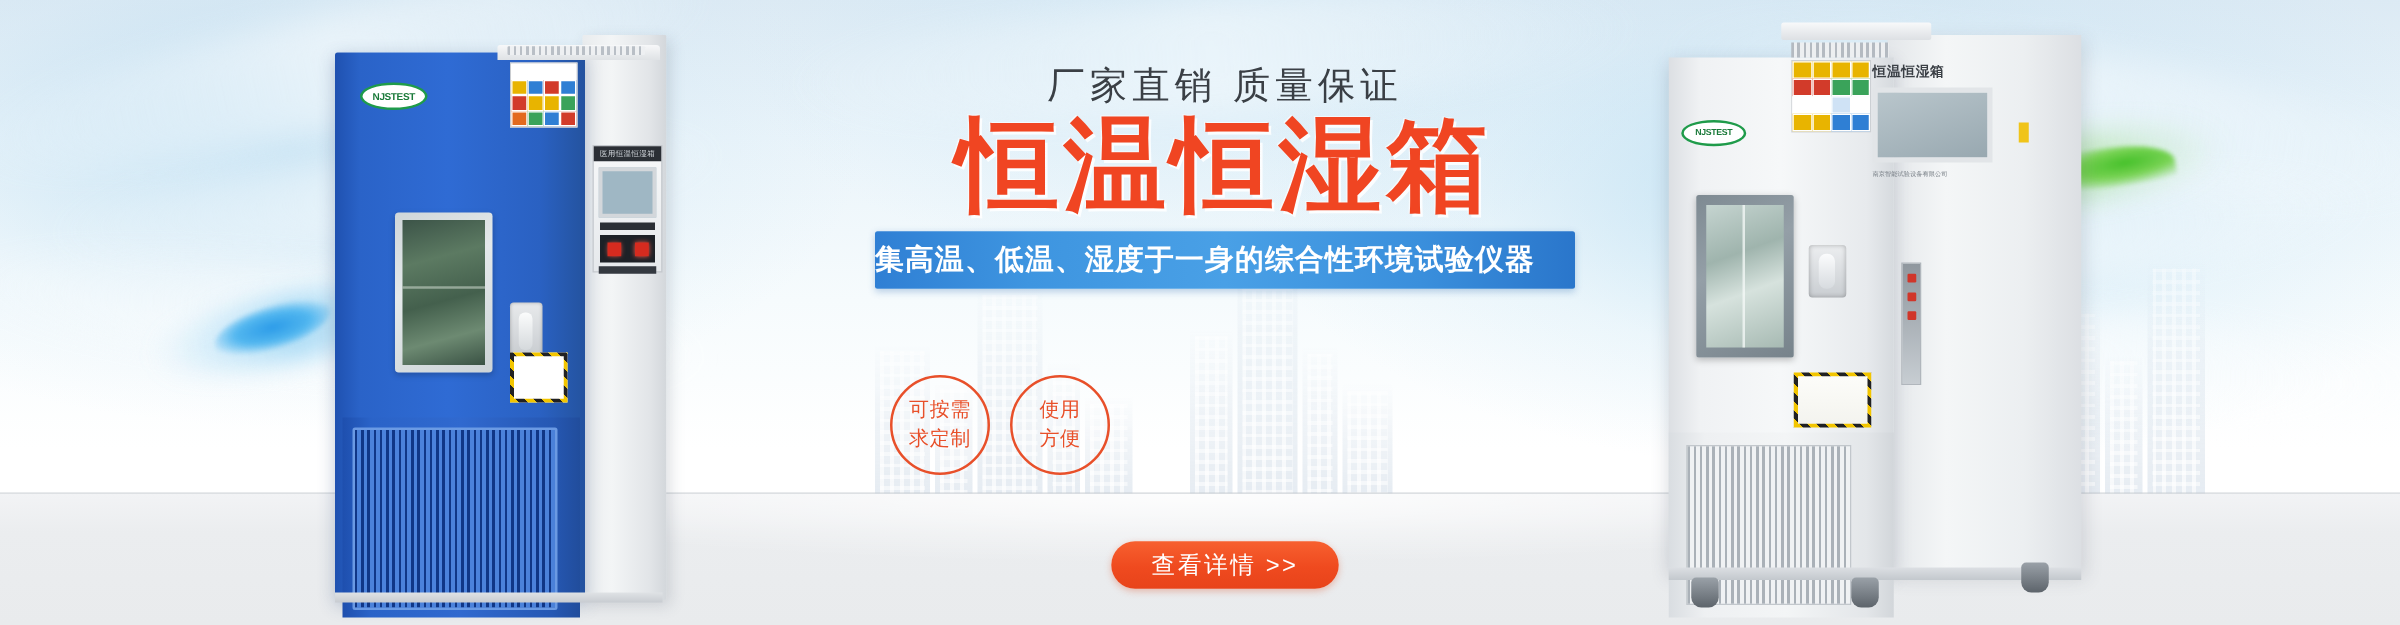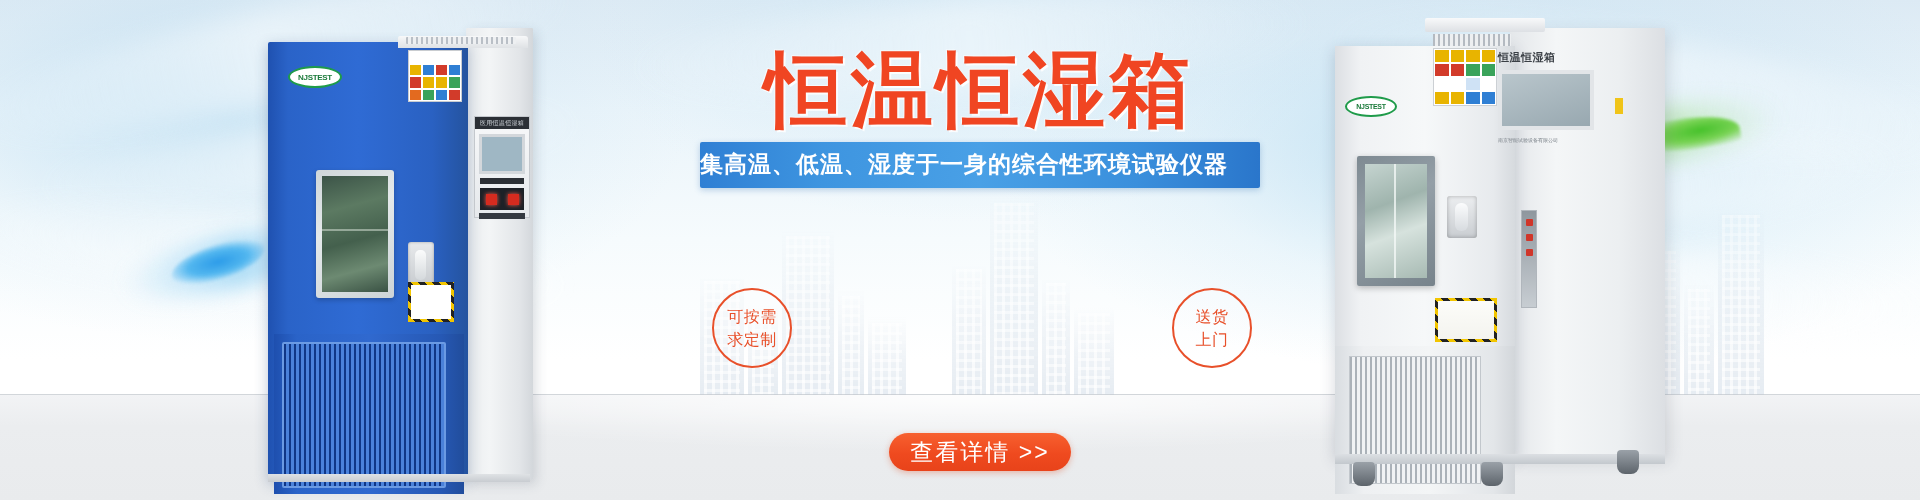--- a/index.html
+++ b/index.html
@@ -167,32 +167,32 @@
   .headline{font-size:82px;line-height:1.02;font-weight:bold;color:#f04522;
     letter-spacing:4px;text-align:center;
     text-shadow:2px 2px 0 rgba(255,255,255,.85),-1px -1px 0 rgba(255,255,255,.6);}
   .subbar{margin-top:10px;height:46px;border-radius:2px;
     background:linear-gradient(90deg,#2f7fd4 0%,#3e95e0 22%,#49a0e6 50%,#3a8fdc 78%,#2a76cb 100%);
     display:flex;align-items:center;justify-content:flex-start;
     box-shadow:0 2px 6px rgba(45,110,180,.30);}
   .subbar span{color:#ffffff;font-size:23px;letter-spacing:1px;font-weight:bold;}
 
   
-  .circles{position:absolute;left:712px;top:288px;width:540px;display:flex;gap:16px;justify-content:space-between;}
+  .circles{position:absolute;left:712px;top:300px;width:540px;display:flex;gap:16px;}
   .circle{width:76px;height:76px;border-radius:50%;border:2px solid #e8502a;
     display:flex;flex-direction:column;align-items:center;justify-content:center;
     background:rgba(255,255,255,.18);}
   .circle b{display:block;font-size:16px;color:#e8502a;font-weight:normal;line-height:1.45;letter-spacing:.5px;}
 
   
   .cta{position:absolute;left:889px;top:433px;width:182px;height:38px;border-radius:19px;
     background:linear-gradient(180deg,#f7602f 0%,#ef4a1f 55%,#e8431a 100%);
     display:flex;align-items:center;justify-content:center;cursor:pointer;
     box-shadow:0 2px 6px rgba(220,80,40,.35);}
-  .cta span{color:#fff;font-size:23px;letter-spacing:2px;text-align:center;}
+  .cta span{color:#fff;font-size:19px;letter-spacing:2px;text-align:center;}
 </style>
 </head>
 <body>
 
 <div class="banner">
 
   <div class="sky"></div>
   <div class="streak s1"></div>
   <div class="streak s2"></div>
   <div class="streak s3"></div>
@@ -334,34 +334,35 @@
         <i></i>
         <i></i>
       </div>
     <div class="rt-base"></div>
     <div class="caster" style="left:18px;"></div>
     <div class="caster" style="left:146px;"></div>
     <div class="caster" style="left:282px;top:440px;"></div>
   </div>
 
   <div class="copy">
+    <div class="tagline">厂家直销  质量保证</div>
     <div class="headline">恒温恒湿箱</div>
     <div class="subbar">
       <span>集高温、低温、湿度于一身的综合性环境试验仪器</span>
     </div>
   </div>
 
   <div class="circles">
     <div class="circle">
       <b>可按需</b>
       <b>求定制</b>
     </div>
     <div class="circle">
-      <b>送货</b>
-      <b>上门</b>
+      <b>使用</b>
+      <b>方便</b>
     </div>
   </div>
 
   <div class="cta">
     <span>查看详情 &gt;&gt;</span>
   </div>
 
 </div>
 
 </body></html>

